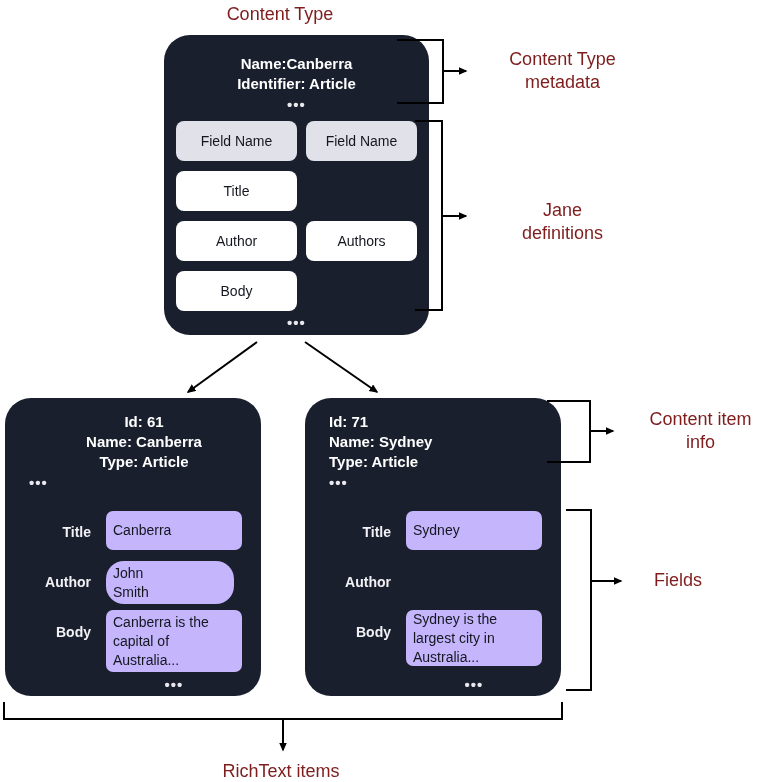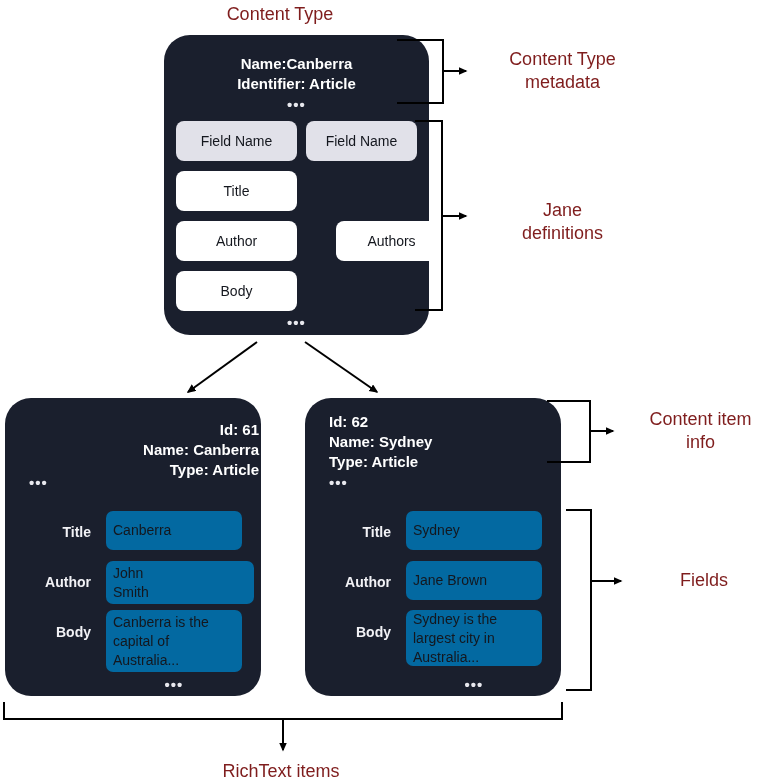--- a/index.html
+++ b/index.html
@@ -68,21 +68,21 @@
   
   .field-label {
     color: #f2f2f6;
     font-size: 14px;
     font-weight: bold;
     text-align: right;
     line-height: 18px;
   }
   .field-value {
     box-sizing: border-box;
-    background: #0369a1;
+    background: #c4b5fd;
     border-radius: 7px;
     color: #14171e;
     font-size: 14px;
     line-height: 19px;
     padding: 5px 7px;
     white-space: pre-line;
     display: flex;
     align-items: center;
   }
 
@@ -111,82 +111,81 @@
 Identifier: Article</div>
 
   <div class="abs ellipsis-dots" style="left:0px; top:64px; width:265px; text-align:center;">•••</div>
 
   <div class="abs pill header" style="left:12px; top:86px; width:121px; height:40px;">Field Name</div>
   <div class="abs pill header" style="left:142px; top:86px; width:111px; height:40px;">Field Name</div>
 
   <div class="abs pill" style="left:12px; top:136px; width:121px; height:40px;">Title</div>
 
   <div class="abs pill" style="left:12px; top:186px; width:121px; height:40px;">Author</div>
-  <div class="abs pill" style="left:142px; top:186px; width:111px; height:40px;margin-left:30px;">Authors</div>
+  <div class="abs pill" style="left:142px; top:186px; width:111px; height:40px;">Authors</div>
 
   <div class="abs pill" style="left:12px; top:236px; width:121px; height:40px;">Body</div>
 
   <div class="abs ellipsis-dots" style="left:0px; top:282px; width:265px; text-align:center;">•••</div>
 </div>
 
 <div class="abs outside-label" style="left:480px; top:48px; width:165px;">Content Type
 metadata</div>
 
 <div class="abs outside-label" style="left:480px; top:199px; width:165px;">Jane
 definitions</div>
 
 <div class="abs card" style="left:5px; top:398px; width:256px; height:298px;">
 
-  <div class="abs card-meta" style="left:24px; top:22px; width:230px; text-align:right;">Id: 61
+  <div class="abs card-meta" style="left:24px; top:14px; width:230px; text-align:center;">Id: 61
 Name: Canberra
 Type: Article</div>
 
   <div class="abs ellipsis-dots" style="left:24px; top:79px; width:60px; text-align:left;">•••</div>
 
   <div class="abs field-label" style="left:20px; top:125px; width:66px;">Title</div>
   <div class="abs field-value" style="left:101px; top:113px; width:136px; height:39px;">Canberra</div>
 
   <div class="abs field-label" style="left:20px; top:175px; width:66px;">Author</div>
-  <div class="abs field-value" style="left:101px; top:163px; width:148px; height:43px;">John
+  <div class="abs field-value" style="left:101px; top:163px; width:128px; height:43px;border-radius:18px;">John
 Smith</div>
 
   <div class="abs field-label" style="left:20px; top:225px; width:66px;">Body</div>
   <div class="abs field-value" style="left:101px; top:212px; width:136px; height:62px;">Canberra is the
 capital of
 Australia...</div>
 
   <div class="abs ellipsis-dots" style="left:101px; top:281px; width:136px; text-align:center;">•••</div>
 </div>
 
 <div class="abs card" style="left:305px; top:398px; width:256px; height:298px;">
 
-  <div class="abs card-meta" style="left:24px; top:14px; width:230px; text-align:left;">Id: 62
+  <div class="abs card-meta" style="left:24px; top:14px; width:230px; text-align:left;">Id: 71
 Name: Sydney
 Type: Article</div>
 
   <div class="abs ellipsis-dots" style="left:24px; top:79px; width:60px; text-align:left;">•••</div>
 
   <div class="abs field-label" style="left:20px; top:125px; width:66px;">Title</div>
   <div class="abs field-value" style="left:101px; top:113px; width:136px; height:39px;">Sydney</div>
 
   <div class="abs field-label" style="left:20px; top:175px; width:66px;">Author</div>
-  <div class="abs field-value" style="left:101px; top:163px; width:136px; height:39px;">Jane Brown</div>
 
   <div class="abs field-label" style="left:20px; top:225px; width:66px;">Body</div>
   <div class="abs field-value" style="left:101px; top:212px; width:136px; height:56px;">Sydney is the
 largest city in
 Australia...</div>
 
   <div class="abs ellipsis-dots" style="left:101px; top:281px; width:136px; text-align:center;">•••</div>
 </div>
 
 <div class="abs outside-label" style="left:628px; top:408px; width:145px;">Content item
 info</div>
 
-<div class="abs outside-label" style="left:628px; top:569px; width:100px; text-align:right;">Fields</div>
+<div class="abs outside-label" style="left:628px; top:569px; width:100px; text-align:center;">Fields</div>
 
 <div class="abs outside-label" style="left:181px; top:760px; width:200px;">RichText items</div>
 
 <svg id="overlay" viewBox="0 0 773 782">
   <defs>
     <marker id="arrowhead" markerWidth="9" markerHeight="9" refX="7.5" refY="4" orient="auto" markerUnits="userSpaceOnUse">
       <path d="M0,0 L9,4 L0,8 z" class="solid"></path>
     </marker>
   </defs>
 

